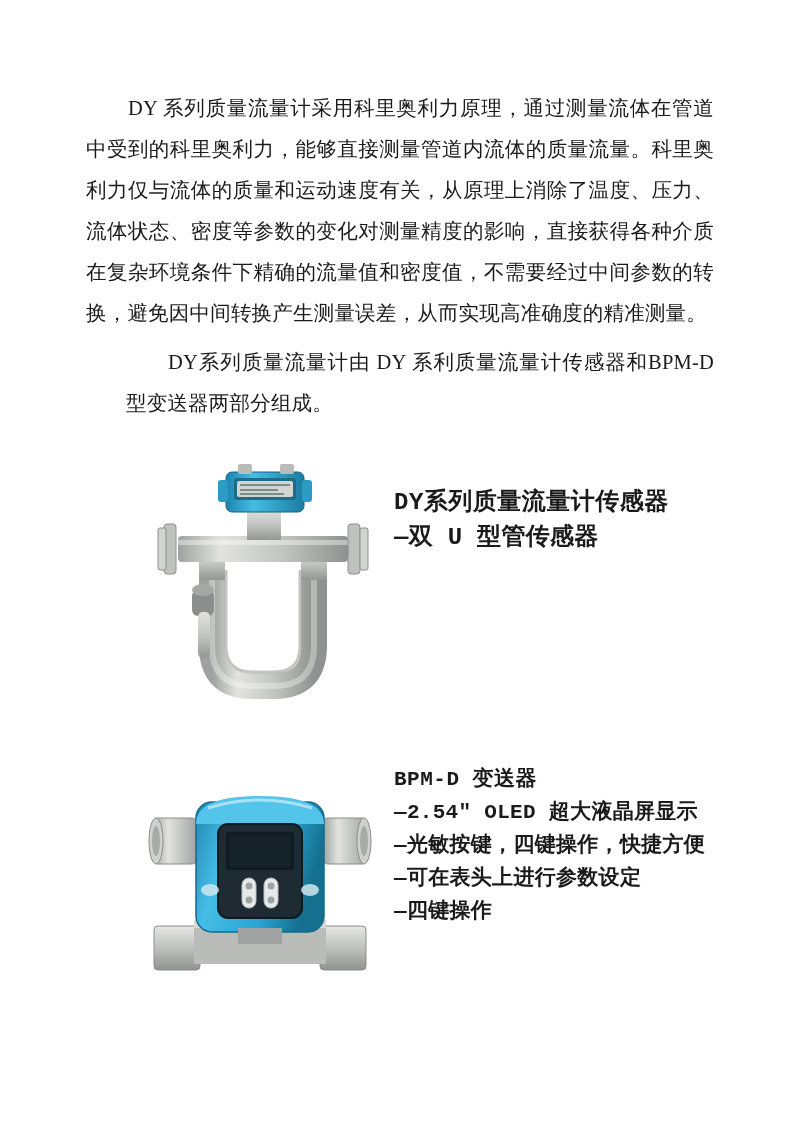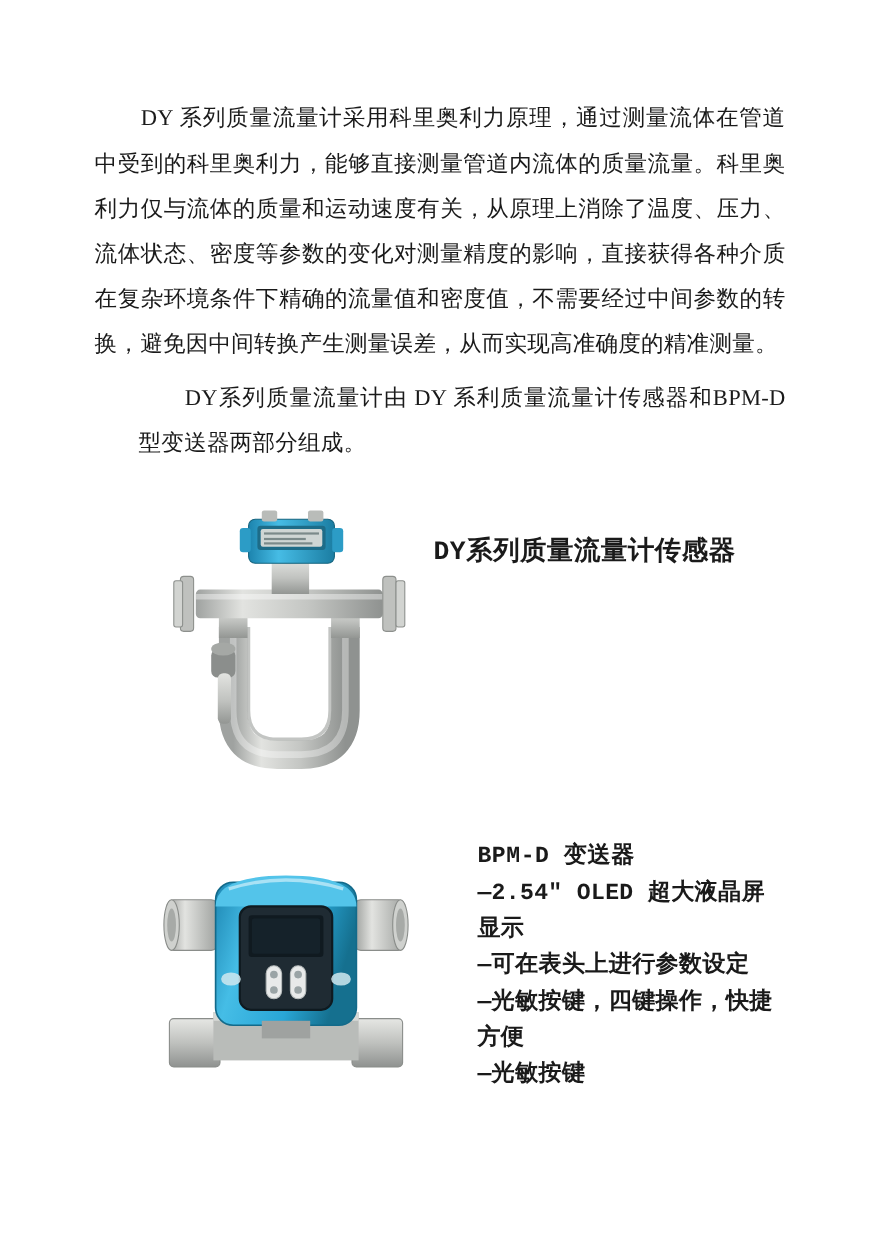--- a/index.html
+++ b/index.html
@@ -35,21 +35,21 @@
     margin-top: 8px;
     margin-left: 40px;
   }
 
   
   .product {
     display: flex;
     align-items: flex-start;
   }
   .product.first { margin-top: 26px; }
-  .product.second { margin-top: 30px; gap: 40px; }
+  .product.second { margin-top: 30px; }
 
   .figure {
     position: relative;
     flex: 0 0 auto;
   }
   .fig1 { width: 250px; height: 270px; margin-left: 48px; }
   .fig2 { width: 250px; height: 240px; margin-left: 48px; }
 
   .specs {
     flex: 1 1 auto;
@@ -148,20 +148,21 @@
         <rect x="84" y="30" width="10" height="22" rx="3" fill="#2c9cc6"></rect>
         <rect x="168" y="30" width="10" height="22" rx="3" fill="#2c9cc6"></rect>
 
         <rect x="104" y="14" width="14" height="10" rx="2" fill="#b9bcb9"></rect>
         <rect x="146" y="14" width="14" height="10" rx="2" fill="#b9bcb9"></rect>
       </svg>
     </div>
 
     <div class="specs s1">
       <div class="spec-title">DY系列质量流量计传感器</div>
+      <div class="spec-line">—双 U 型管传感器</div>
     </div>
   </div>
 
   <div class="product second">
 
     <div class="figure fig2">
       <svg width="250" height="240" viewBox="0 0 250 240" aria-hidden="true">
         <defs>
           <linearGradient id="tblu" x1="0" y1="0" x2="1" y2="0.3">
             <stop offset="0%" stop-color="#1d86b2"></stop>
@@ -213,19 +214,19 @@
         <ellipse cx="76" cy="140" rx="9" ry="6" fill="#cfe7ef" opacity="0.85"></ellipse>
         <ellipse cx="176" cy="140" rx="9" ry="6" fill="#cfe7ef" opacity="0.85"></ellipse>
 
         <rect x="104" y="178" width="44" height="16" fill="#9fa2a0"></rect>
       </svg>
     </div>
 
     <div class="specs s2">
       <div class="spec-title">BPM-D 变送器</div>
       <div class="spec-line">—2.54" OLED 超大液晶屏显示</div>
+      <div class="spec-line">—光敏按键，四键操作，快捷方便</div>
       <div class="spec-line">—可在表头上进行参数设定</div>
-      <div class="spec-line">—光敏按键，四键操作，快捷方便</div>
-      <div class="spec-line">—光敏按键</div>
+      <div class="spec-line">—四键操作</div>
     </div>
   </div>
 
 </div>
 
 </body></html>

